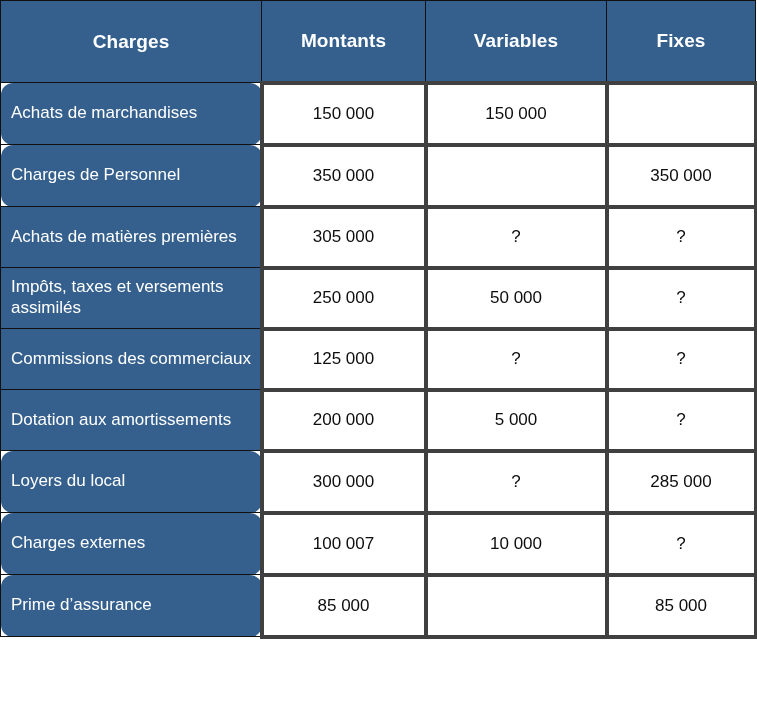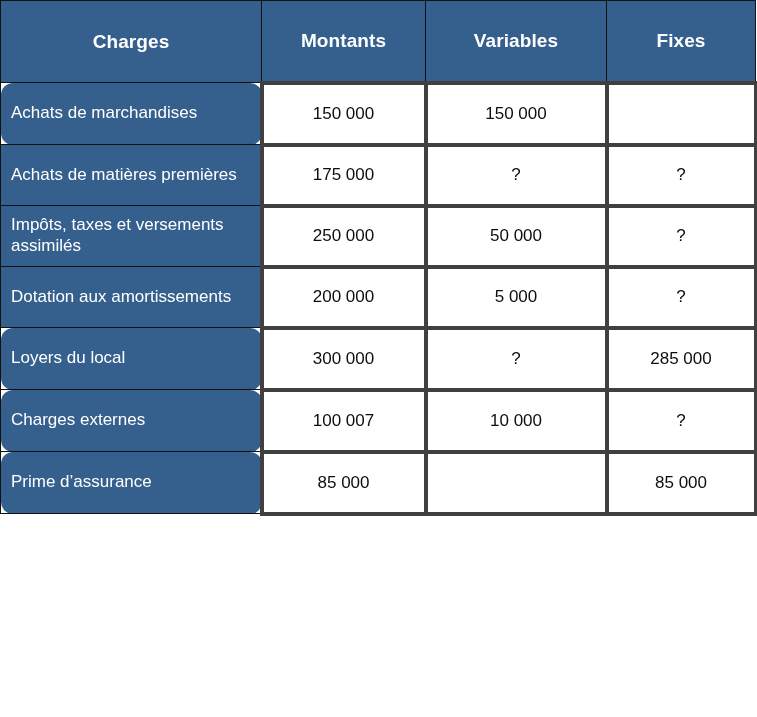--- a/index.html
+++ b/index.html
@@ -90,30 +90,42 @@
       <th>Fixes</th>
     </tr>
   </thead>
   <tbody id="table-body">
       <tr class="row-1">
         <td class="label-cell">Achats de marchandises</td>
         <td class="num-cell">150 000</td>
         <td class="num-cell">150 000</td>
         <td class="num-cell"></td>
       </tr>
+      <tr class="row-1">
+        <td class="label-cell">Charges de Personnel</td>
+        <td class="num-cell">350 000</td>
+        <td class="num-cell"></td>
+        <td class="num-cell">350 000</td>
+      </tr>
       <tr class="row-2">
         <td class="label-cell">Achats de matières premières</td>
-        <td class="num-cell">175 000</td>
+        <td class="num-cell">305 000</td>
         <td class="num-cell">?</td>
         <td class="num-cell">?</td>
       </tr>
       <tr class="row-2">
         <td class="label-cell">Impôts, taxes et versements assimilés</td>
         <td class="num-cell">250 000</td>
         <td class="num-cell">50 000</td>
+        <td class="num-cell">?</td>
+      </tr>
+      <tr class="row-2">
+        <td class="label-cell">Commissions des commerciaux</td>
+        <td class="num-cell">125 000</td>
+        <td class="num-cell">?</td>
         <td class="num-cell">?</td>
       </tr>
       <tr class="row-2">
         <td class="label-cell">Dotation aux amortissements</td>
         <td class="num-cell">200 000</td>
         <td class="num-cell">5 000</td>
         <td class="num-cell">?</td>
       </tr>
       <tr class="row-1">
         <td class="label-cell">Loyers du local</td>

